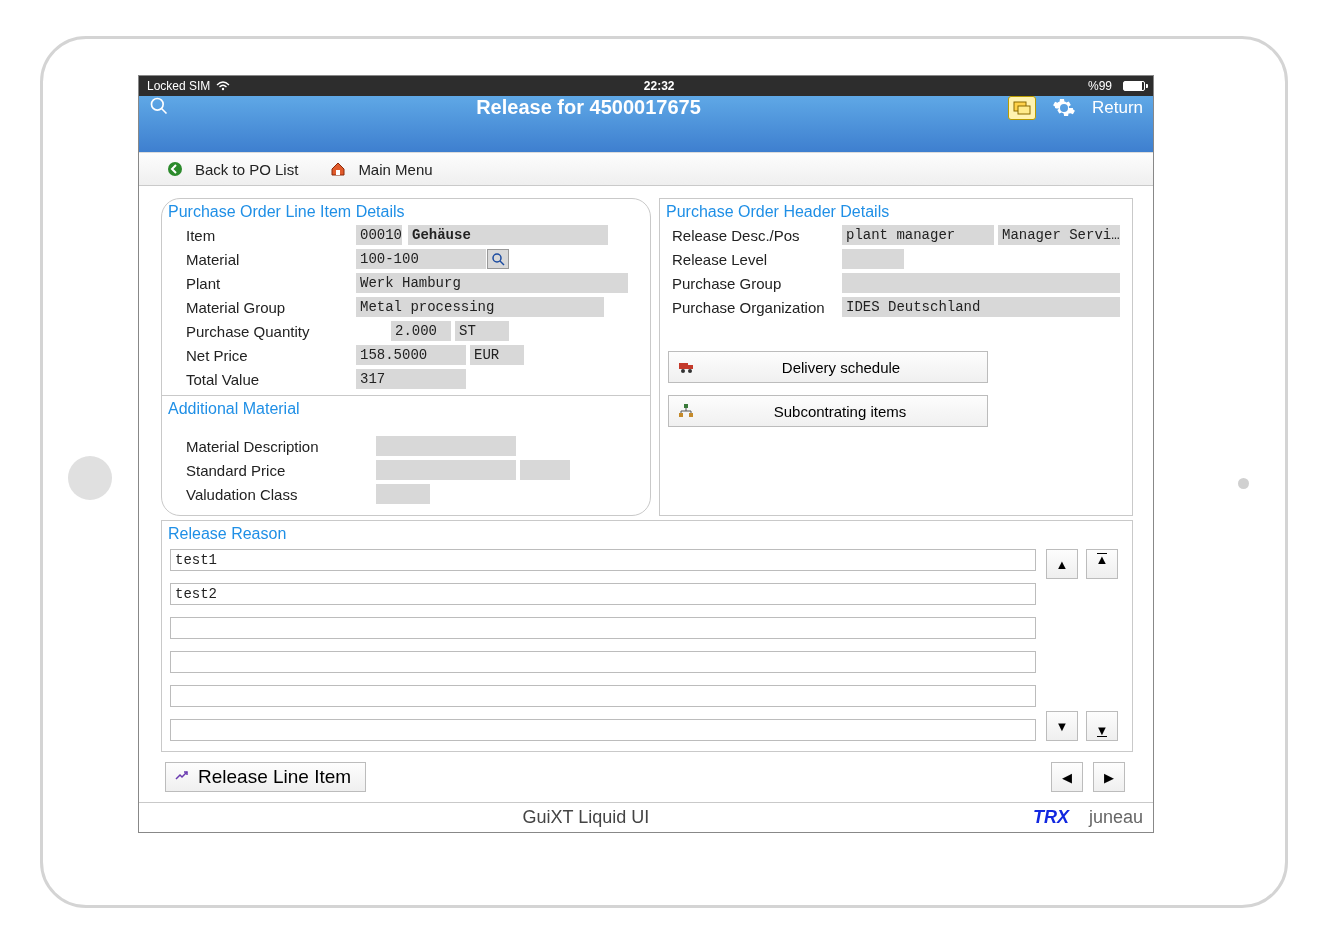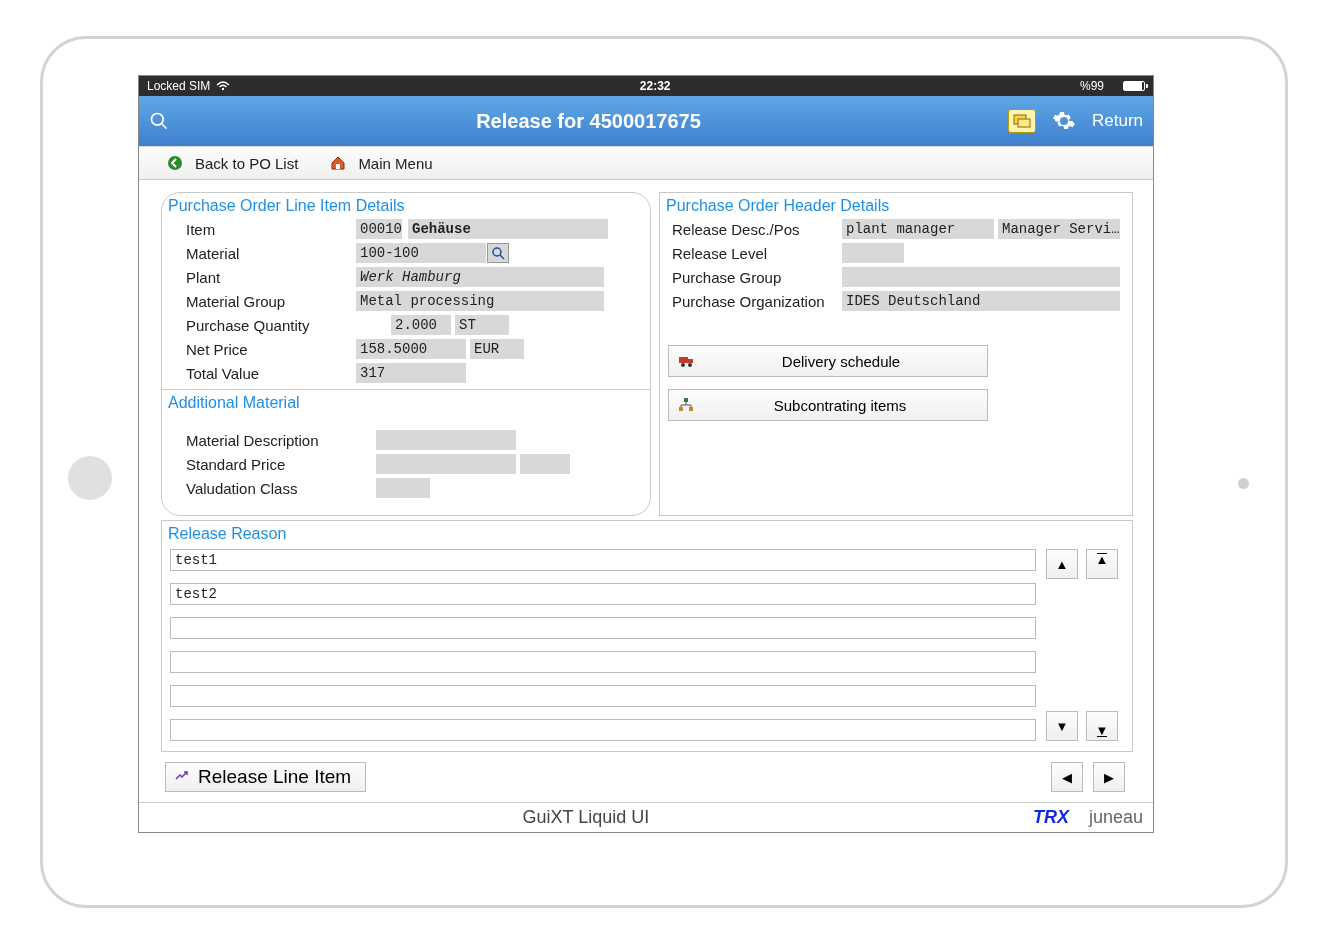--- a/index.html
+++ b/index.html
@@ -46,39 +46,39 @@
     height: 20px;
     background: #2d2d2d;
     color: #fff;
     font-size: 12px;
     display: flex;
     align-items: center;
     padding: 0 8px;
   }
   .status-left { display:flex; align-items:center; gap:6px; }
   .status-center { flex:1; text-align:center; font-weight:600; }
-  .status-right { display:flex; align-items:center; gap:16px; }
+  .status-right { display:flex; align-items:center; gap:8px; }
   .battery {
     width: 22px; height: 10px;
     border: 1px solid #fff;
     border-radius: 2px;
     position: relative;
     margin-left: 3px;
   }
   .battery::after {
     content:"";
     position:absolute; right:-4px; top:2px;
     width:2px; height:4px; background:#fff; border-radius:0 1px 1px 0;
   }
   .battery-fill { background:#fff; height:100%; width:90%; }
   .nav-bar {
-    height: 50px;
+    height: 56px;
     background: linear-gradient(#5fa8e6, #3e7fcf);
     display: flex;
-    align-items: center;
+    align-items: flex-start;
     color:#fff;
     font-size: 20px;
     padding: 0 10px;
     gap: 10px;
   }
   .nav-title { flex:1; text-align:center; font-weight:600; }
   .nav-right { display:flex; align-items:center; gap:16px; }
   .icon-box {
     width: 28px; height: 24px;
     background:#fff3b0;
@@ -312,21 +312,21 @@
           <div class="ro-input" style="width:130px;">100-100</div>
           <div class="search-glass">
             <svg width="14" height="14" viewBox="0 0 14 14">
                 <circle cx="6" cy="6" r="4" stroke="#1a4aa0" fill="none" stroke-width="1.5"></circle>
                 <line x1="9" y1="9" x2="13" y2="13" stroke="#1a4aa0" stroke-width="1.5"></line>
               </svg>
           </div>
         </div>
         <div class="form-row">
           <div class="form-label">Plant</div>
-          <div class="ro-input" style="width:248px;font-style:italic;">Werk Hamburg</div>
+          <div class="ro-input" style="width:272px;">Werk Hamburg</div>
         </div>
         <div class="form-row">
           <div class="form-label">Material Group</div>
           <div class="ro-input" style="width:248px;">Metal processing</div>
         </div>
         <div class="form-row">
           <div class="form-label">Purchase Quantity</div>
           <div class="ro-input" style="width:60px;margin-left:35px;">2.000</div>
           <div class="ro-input" style="width:54px;margin-left:4px;">ST</div>
         </div>

